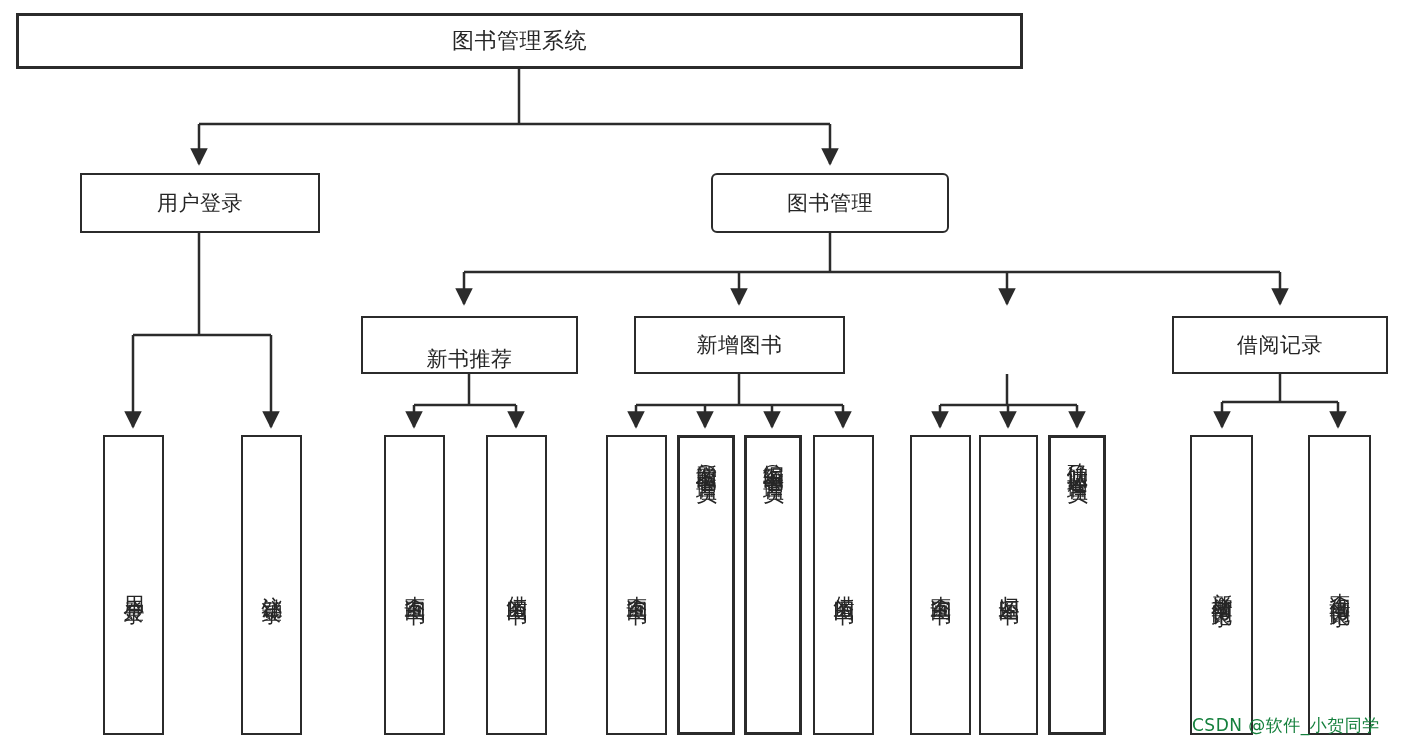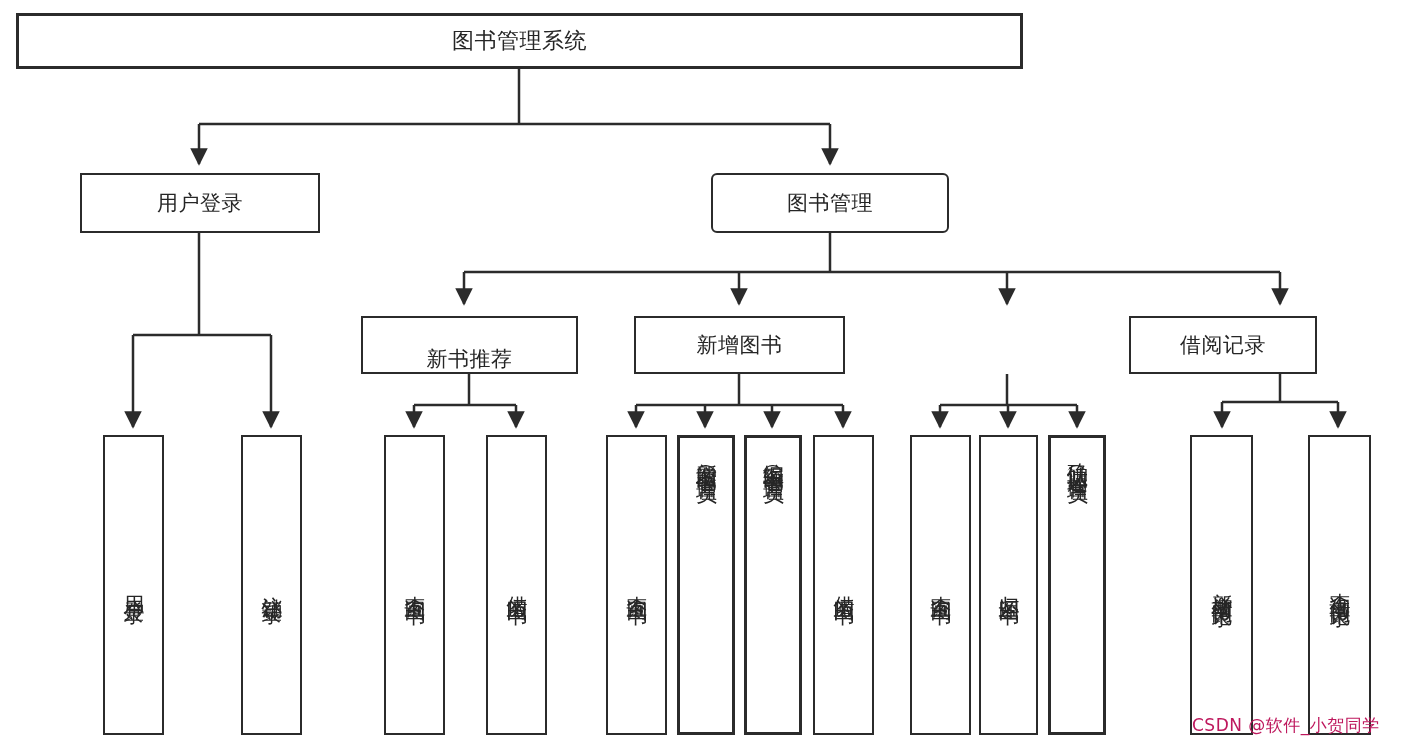--- a/index.html
+++ b/index.html
@@ -66,21 +66,21 @@
     line-height: 1.0;
     letter-spacing: 3px;
     white-space: nowrap;
   }
   .node.vert.centered {
     align-items: center;
     padding-top: 0;
   }
   .watermark {
     position: absolute;
-    color: #be185d;
+    color: #15803d;
     font-size: 17px;
     white-space: nowrap;
     letter-spacing: 0.5px;
     font-family: "DejaVu Sans", "Liberation Sans", sans-serif;
   }
 </style>
 </head>
 <body>
 
 <div id="diagram-root">
@@ -149,21 +149,21 @@
 
   <div class="node horiz" style="left:361px; top:316px; width:217px; height:58px;align-items:flex-end;">
     <span class="node-label">新书推荐</span>
   </div>
 
   <div class="node horiz" style="left:634px; top:316px; width:211px; height:58px;">
     <span class="node-label">新增图书</span>
   </div>
 
 
-  <div class="node horiz" style="left:1129px; top:316px; width:188px; height:58px;">
+  <div class="node horiz" style="left:1172px; top:316px; width:216px; height:58px;">
     <span class="node-label">借阅记录</span>
   </div>
 
   <div class="node vert centered" style="left:103px; top:435px; width:61px; height:300px;">
     <span class="node-label">用户登录</span>
   </div>
 
   <div class="node vert centered" style="left:241px; top:435px; width:61px; height:300px;">
     <span class="node-label">注销登录</span>
   </div>

